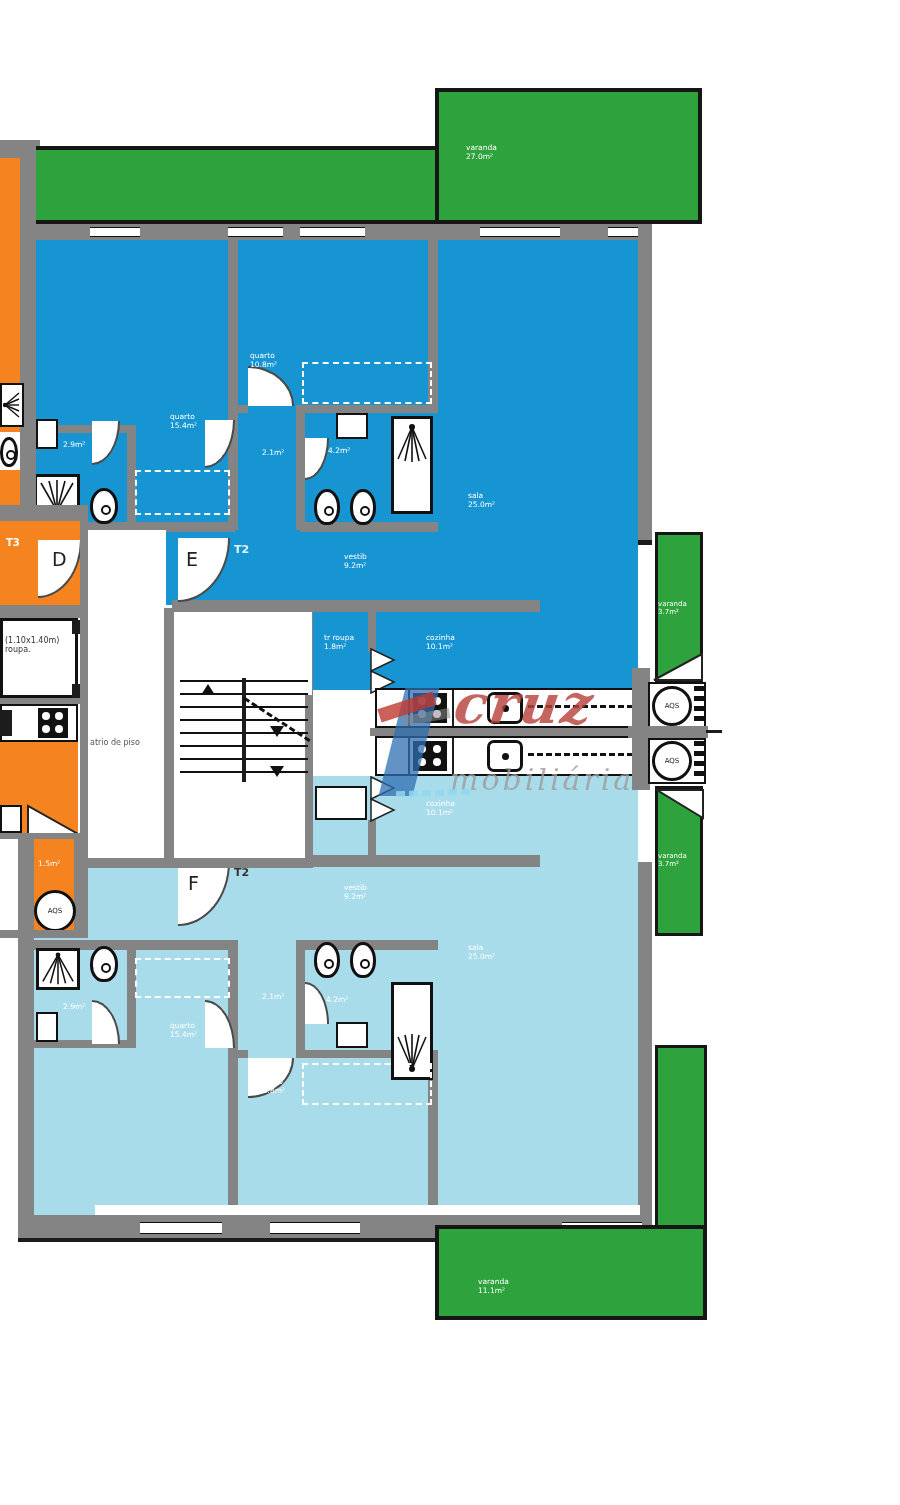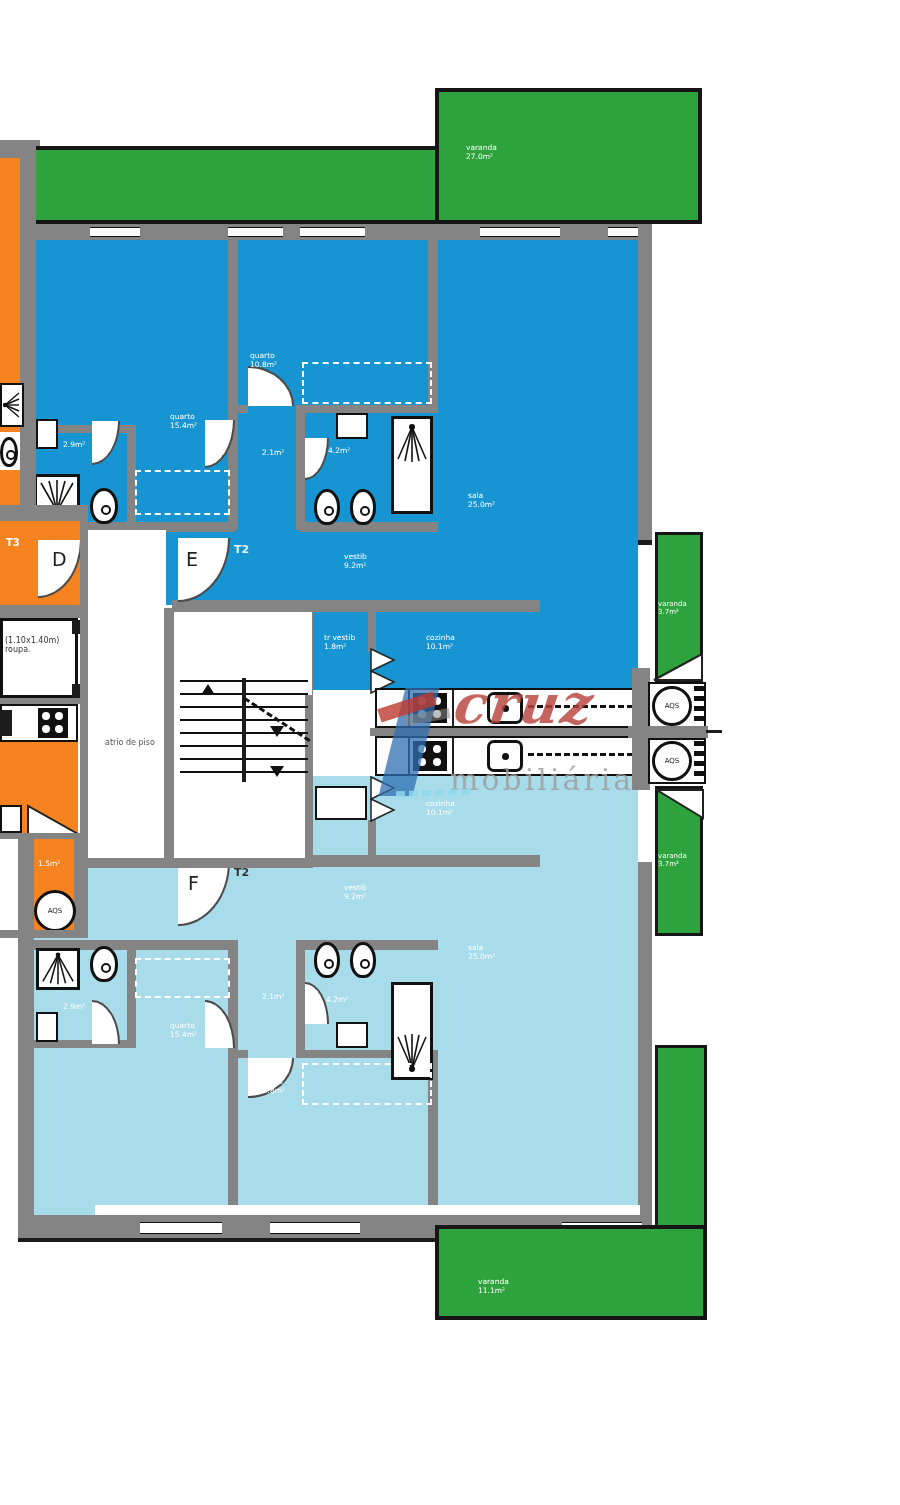--- a/index.html
+++ b/index.html
@@ -33,21 +33,21 @@
   .dashline{position:absolute;border-top:3px dashed #111;}
   .sinkbox{position:absolute;background:#fff;border:3px solid #111;border-radius:7px;box-sizing:border-box;
            display:flex;align-items:center;justify-content:center;}
   .sinkbox:after{content:"";width:7px;height:7px;background:#111;border-radius:50%;}
   .stove{position:absolute;background:#111;}
   .stove span{position:absolute;width:8px;height:8px;border-radius:50%;background:#fff;}
   .wm-brand{position:absolute;font-family:"DejaVu Serif","Liberation Serif",serif;
             font-style:italic;font-weight:bold;font-size:54px;color:#b8453c;opacity:.82;
             transform:skewX(-8deg);letter-spacing:2px;}
   .wm-sub{position:absolute;font-family:"DejaVu Serif","Liberation Serif",serif;
-          font-size:30px;color:#9d9d9d;opacity:.8;letter-spacing:3px;}
+          font-style:italic;font-size:30px;color:#9d9d9d;opacity:.8;letter-spacing:3px;}
 </style>
 </head>
 <body>
 
 <div id="canvas">
 
   <div class="wall" style="left:0;top:140px;width:40px;height:104px;"></div>
   <div class="green" style="left:30px;top:146px;width:410px;height:78px;"></div>
   <div class="green" style="left:435px;top:88px;width:267px;height:136px;"></div>
   <div class="lab" style="left:466px;top:144px;">varanda
@@ -120,21 +120,21 @@
 10.8m²</div>
   <div class="lab" style="left:170px;top:413px;">quarto
 15.4m²</div>
   <div class="lab" style="left:63px;top:441px;">2.9m²</div>
   <div class="lab" style="left:262px;top:449px;">2.1m²</div>
   <div class="lab" style="left:328px;top:447px;">4.2m²</div>
   <div class="lab" style="left:468px;top:492px;">sala
 25.0m²</div>
   <div class="lab" style="left:344px;top:553px;">vestib
 9.2m²</div>
-  <div class="lab" style="left:324px;top:634px;">tr vestib
+  <div class="lab" style="left:324px;top:634px;">tr roupa
 1.8m²</div>
   <div class="lab" style="left:426px;top:634px;">cozinha
 10.1m²</div>
 
   <div class="arc" style="left:178px;top:538px;width:52px;height:64px;"></div>
   <div class="door-letter" style="left:186px;top:548px;">E</div>
   <div class="unit-tag" style="left:234px;top:543px;color:#e8f4fb;">T2</div>
 
   <svg class="abs" style="left:370px;top:648px;" width="26" height="46">
     <polygon points="1,1 24,12 1,23" fill="#fff" stroke="#222" stroke-width="1.5"></polygon>
@@ -308,21 +308,21 @@
   <div class="wall" style="left:74px;top:833px;width:14px;height:104px;"></div>
   <div class="orange" style="left:34px;top:839px;width:40px;height:92px;"></div>
   <div class="lab" style="left:38px;top:860px;">1.5m²</div>
   <div class="aqs" style="left:34px;top:890px;width:42px;height:42px;">
       <span>AQS</span>
     </div>
   <div class="wall" style="left:0;top:930px;width:88px;height:8px;"></div>
 
   <div class="wall" style="left:80px;top:518px;width:8px;height:348px;"></div>
   <div class="white" style="left:88px;top:530px;width:78px;height:328px;"></div>
-  <div class="lab-dk" style="left:105px;top:738px;font-size:8px;color:#555;text-align:right;">atrio de piso</div>
+  <div class="lab-dk" style="left:90px;top:738px;font-size:8px;color:#555;text-align:right;">atrio de piso</div>
   <div class="wall" style="left:164px;top:608px;width:10px;height:252px;"></div>
   <div class="white" style="left:174px;top:612px;width:138px;height:246px;"></div>
   <div class="wall" style="left:305px;top:695px;width:8px;height:170px;"></div>
   <div class="wall" style="left:80px;top:858px;width:233px;height:10px;"></div>
 
   <div class="stairs" style="left:180px;top:680px;width:128px;height:102px;"></div>
   <div class="blk" style="left:242px;top:678px;width:4px;height:104px;"></div>
   <div class="abs" style="left:201px;top:684px;width:0;height:0;border-left:7px solid transparent;border-right:7px solid transparent;border-bottom:11px solid #111;"></div>
   <div class="abs" style="left:270px;top:726px;width:0;height:0;border-left:7px solid transparent;border-right:7px solid transparent;border-top:11px solid #111;"></div>
   <div class="abs" style="left:270px;top:766px;width:0;height:0;border-left:7px solid transparent;border-right:7px solid transparent;border-top:11px solid #111;"></div>

